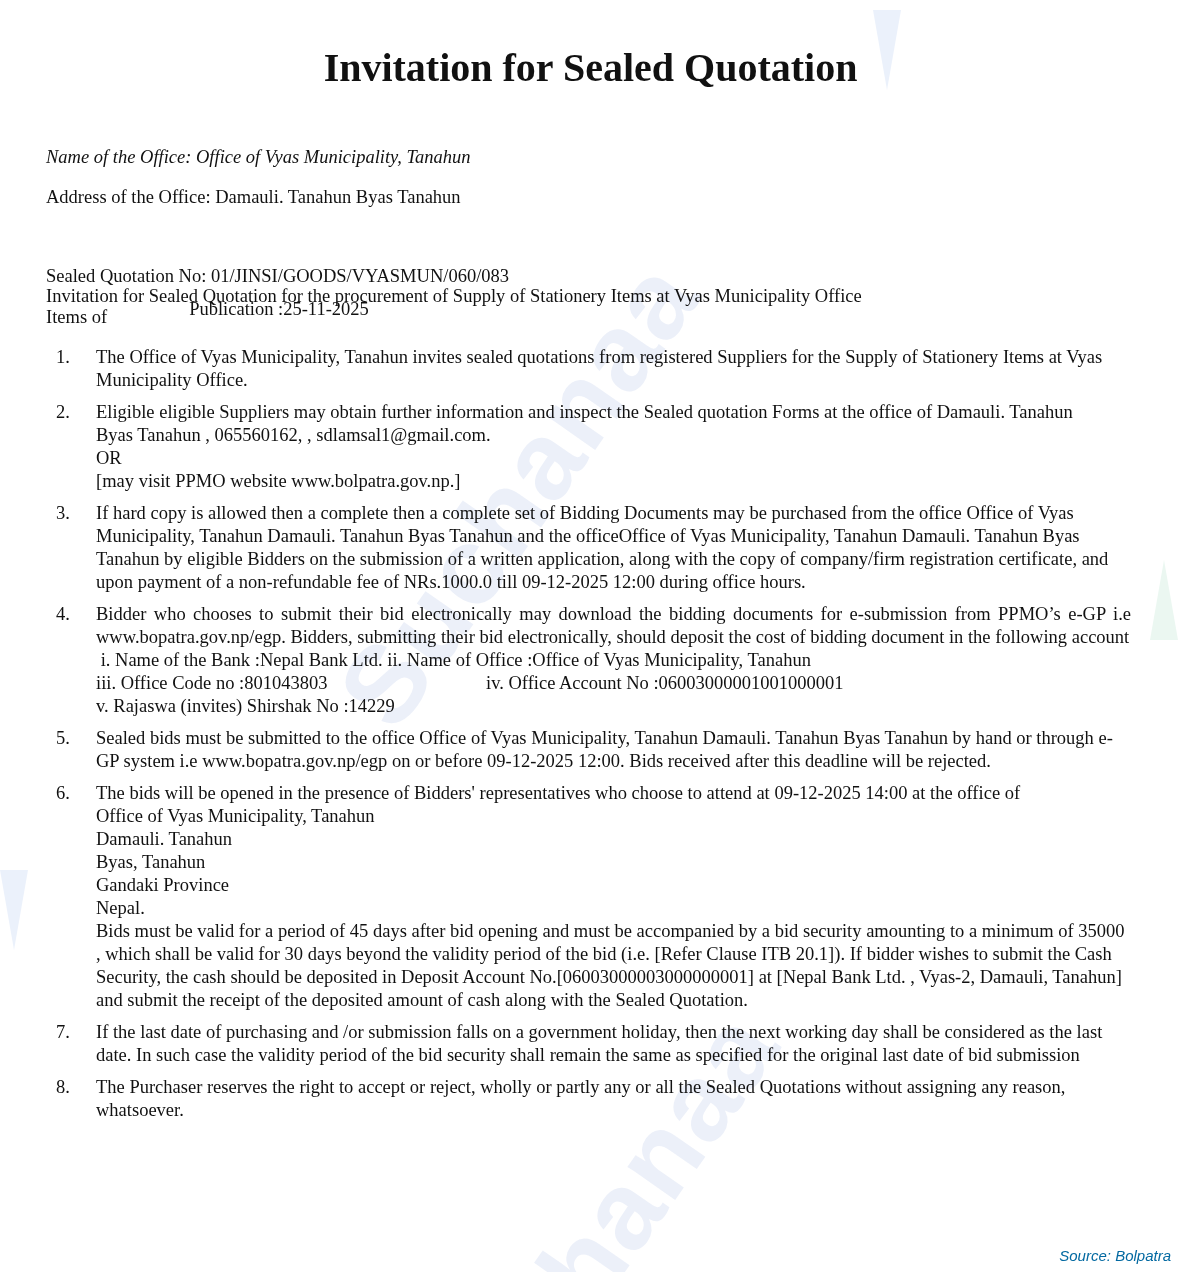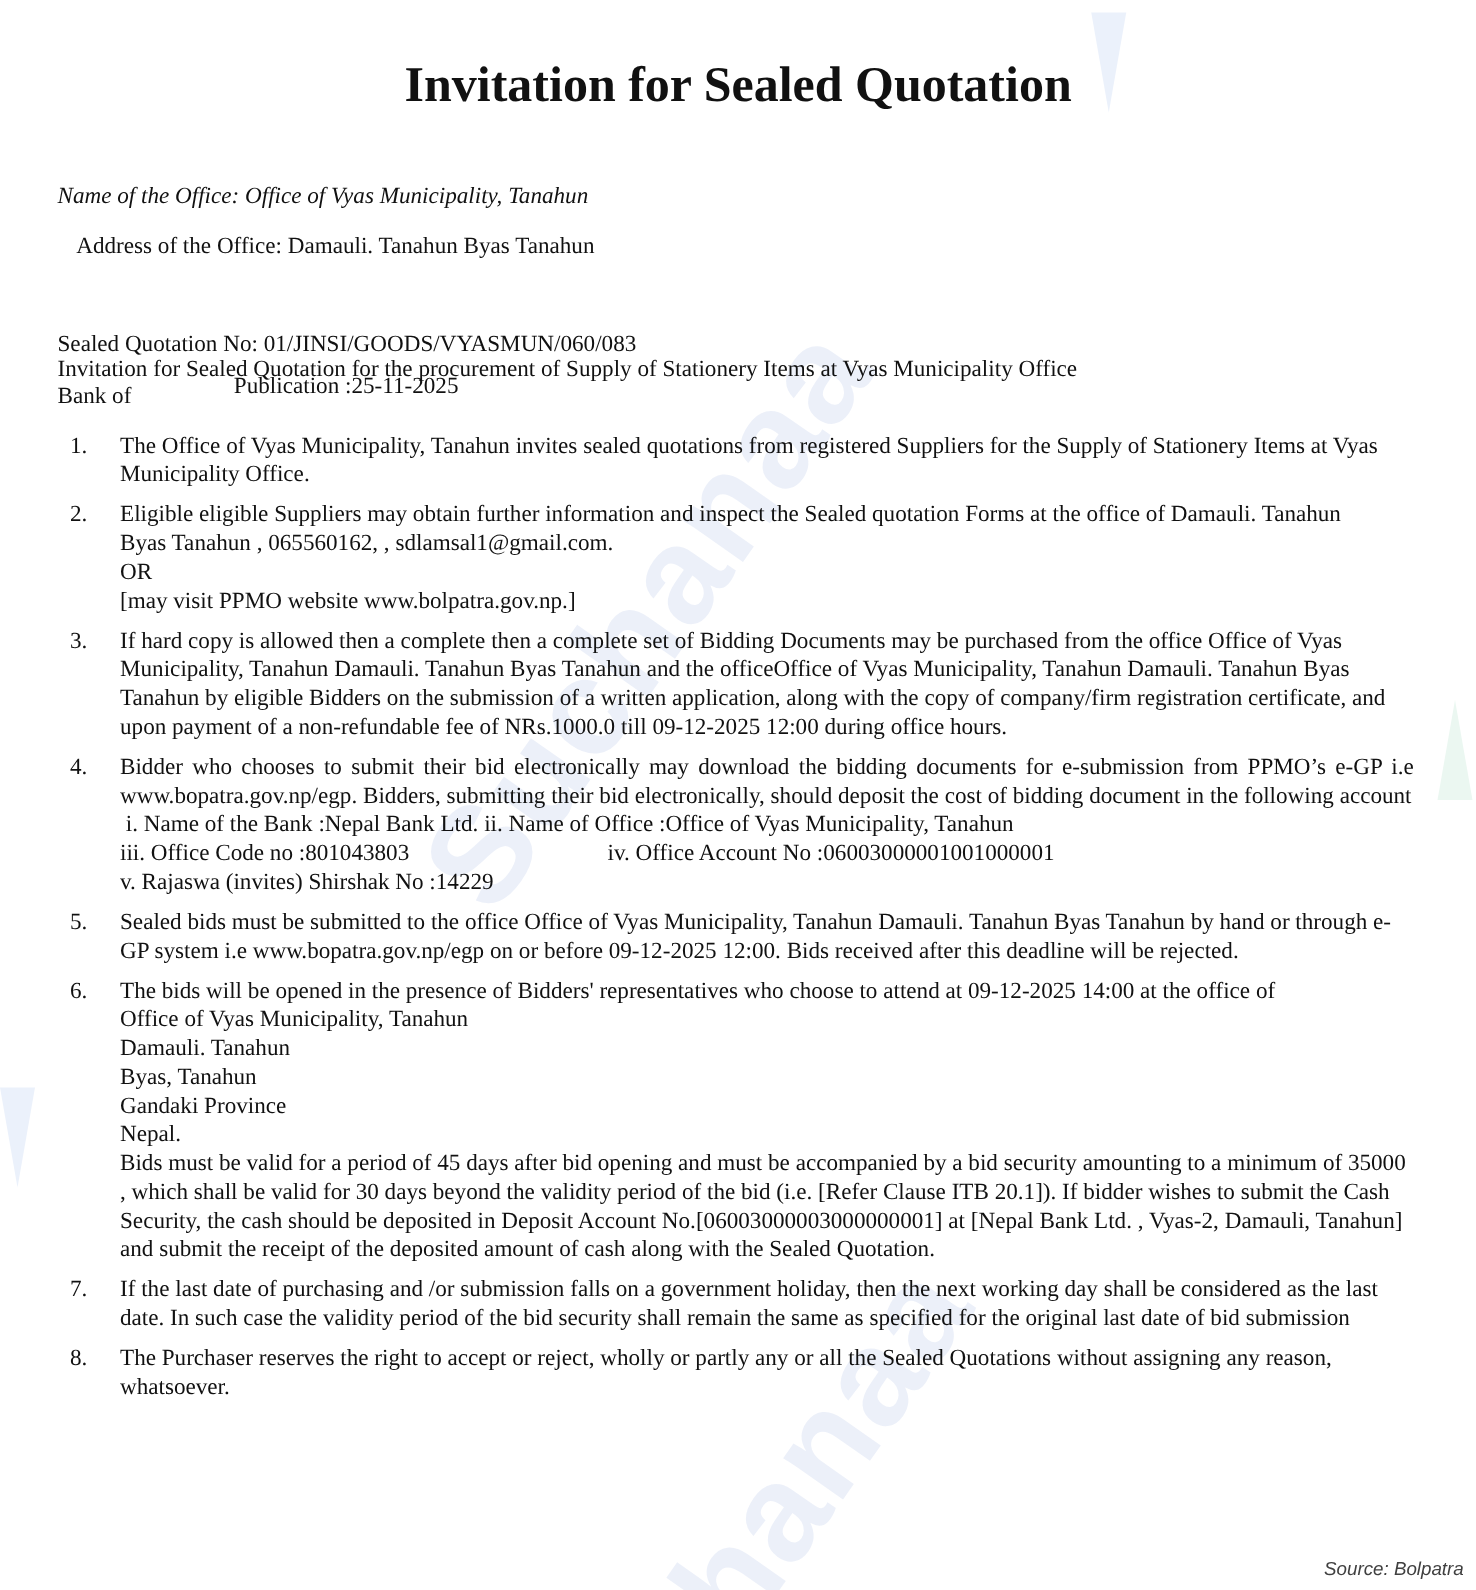--- a/index.html
+++ b/index.html
@@ -28,40 +28,40 @@
     position: absolute; top: 346px; left: 46px; width: 1085px;
     margin: 0; padding: 0; list-style: none; font-size: 18.5px; line-height: 23px;
   }
   ol.items li { position: relative; padding-left: 50px; margin-bottom: 9px; }
   ol.items li .num { position: absolute; left: 10px; top: 0; }
   .line { display: block; }
   .justify { text-align: justify; text-align-last: left; }
   .acct { display: block; }
   .source {
     position: absolute; right: 10px; bottom: 8px;
-    font-family: "Liberation Sans", sans-serif; font-style: italic; font-size: 15px; color: #404040;
+    font-family: "Liberation Sans", sans-serif; font-style: italic; font-size: 15px; color: #0369a1;
   }
 </style>
 </head>
 <body>
 
 <div class="watermark" style="left:250px; top:430px;">Suchanaa</div>
 <div class="watermark" style="left:330px; top:1180px;">Suchanaa</div>
 <div class="wm-arrow" style="left:873px; top:10px; border-top:80px solid rgba(90,140,220,0.12);"></div>
 <div class="wm-arrow" style="left:1150px; top:560px; border-bottom:80px solid rgba(90,190,140,0.12);"></div>
 <div class="wm-arrow" style="left:0px; top:870px; border-top:80px solid rgba(90,140,220,0.12);"></div>
 
 <h1>Invitation for Sealed Quotation</h1>
 
 <p class="meta" style="top:147px;font-style:italic;">Name of the Office: Office of Vyas Municipality, Tanahun</p>
-<p class="meta" style="top:187px;margin-left:15px;">Address of the Office: Damauli. Tanahun  Byas Tanahun</p>
+<p class="meta" style="top:187px;">Address of the Office: Damauli. Tanahun  Byas Tanahun</p>
 <p class="meta" style="top:238px;margin-top:48px;">Invitation for Sealed Quotation for the procurement of Supply of Stationery Items at Vyas Municipality Office</p>
 <p class="meta" style="top:266px;">Sealed Quotation No: 01/JINSI/GOODS/VYASMUN/060/083</p>
 <p class="meta" style="top:305px;">
-  <span style="position:relative; top:2px;">Bank of</span><span class="gap"></span><span style="position:relative; top:-6px;">Publication :25-11-2025</span>
+  <span style="position:relative; top:2px;">Items of</span><span class="gap"></span><span style="position:relative; top:-6px;">Publication :25-11-2025</span>
 </p>
 
 <ol class="items">
   <li>
     <span class="num">1.</span>
     <span>The Office of Vyas Municipality, Tanahun invites sealed quotations from registered Suppliers for the Supply of Stationery Items at Vyas Municipality Office.</span>
   </li>
   <li>
     <span class="num">2.</span>
     <span class="line" style="padding-right:40px;">Eligible eligible Suppliers may obtain further information and inspect the Sealed quotation Forms at the office of Damauli. Tanahun  Byas Tanahun , 065560162, , sdlamsal1@gmail.com.</span>

